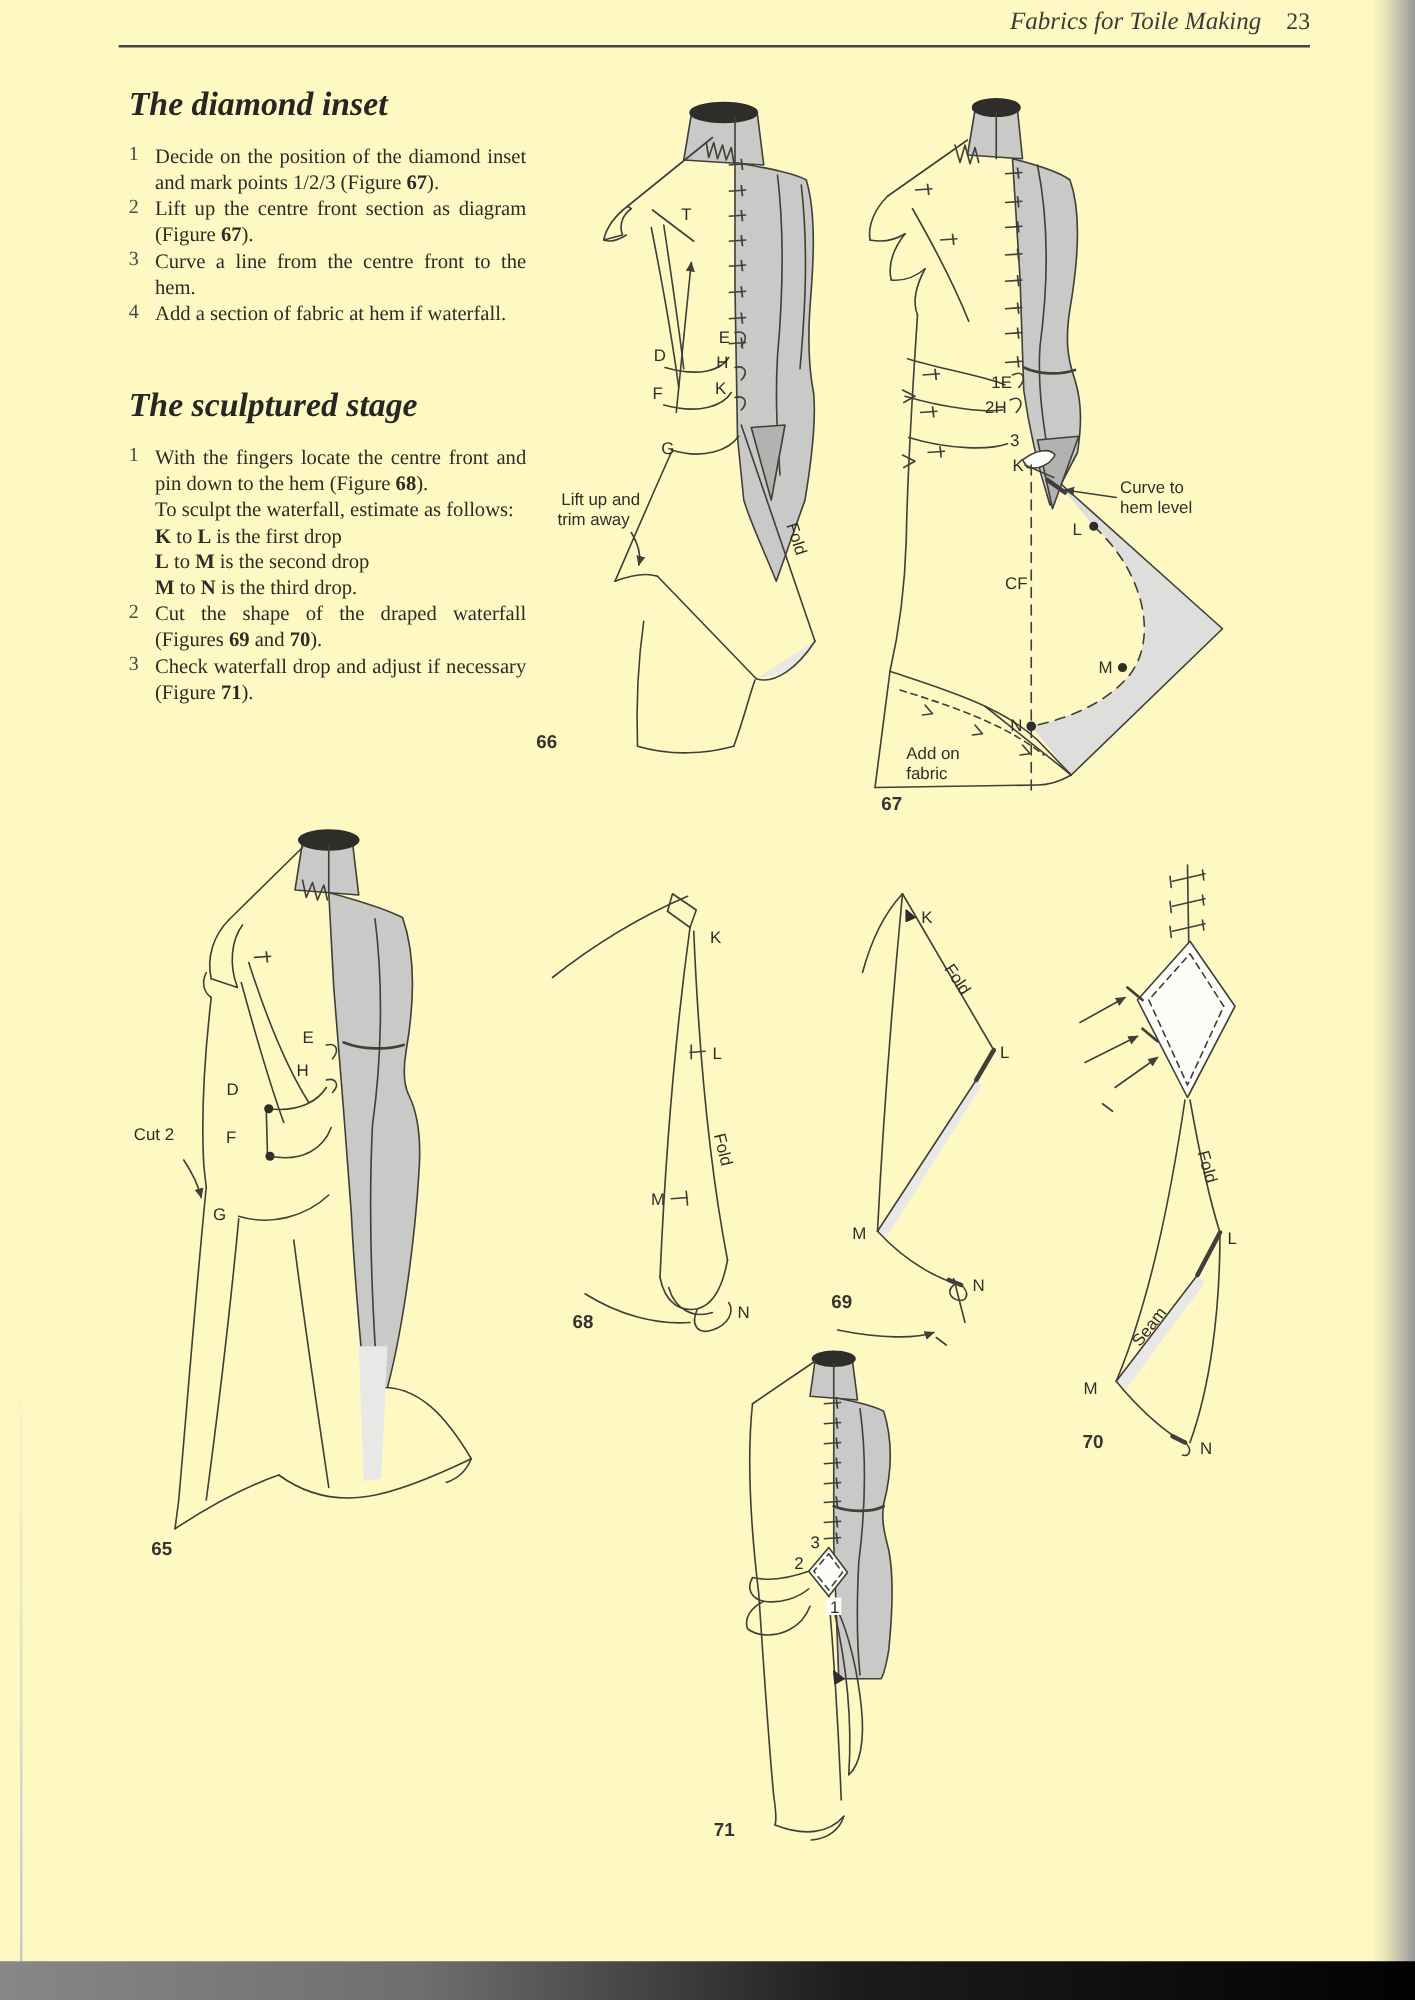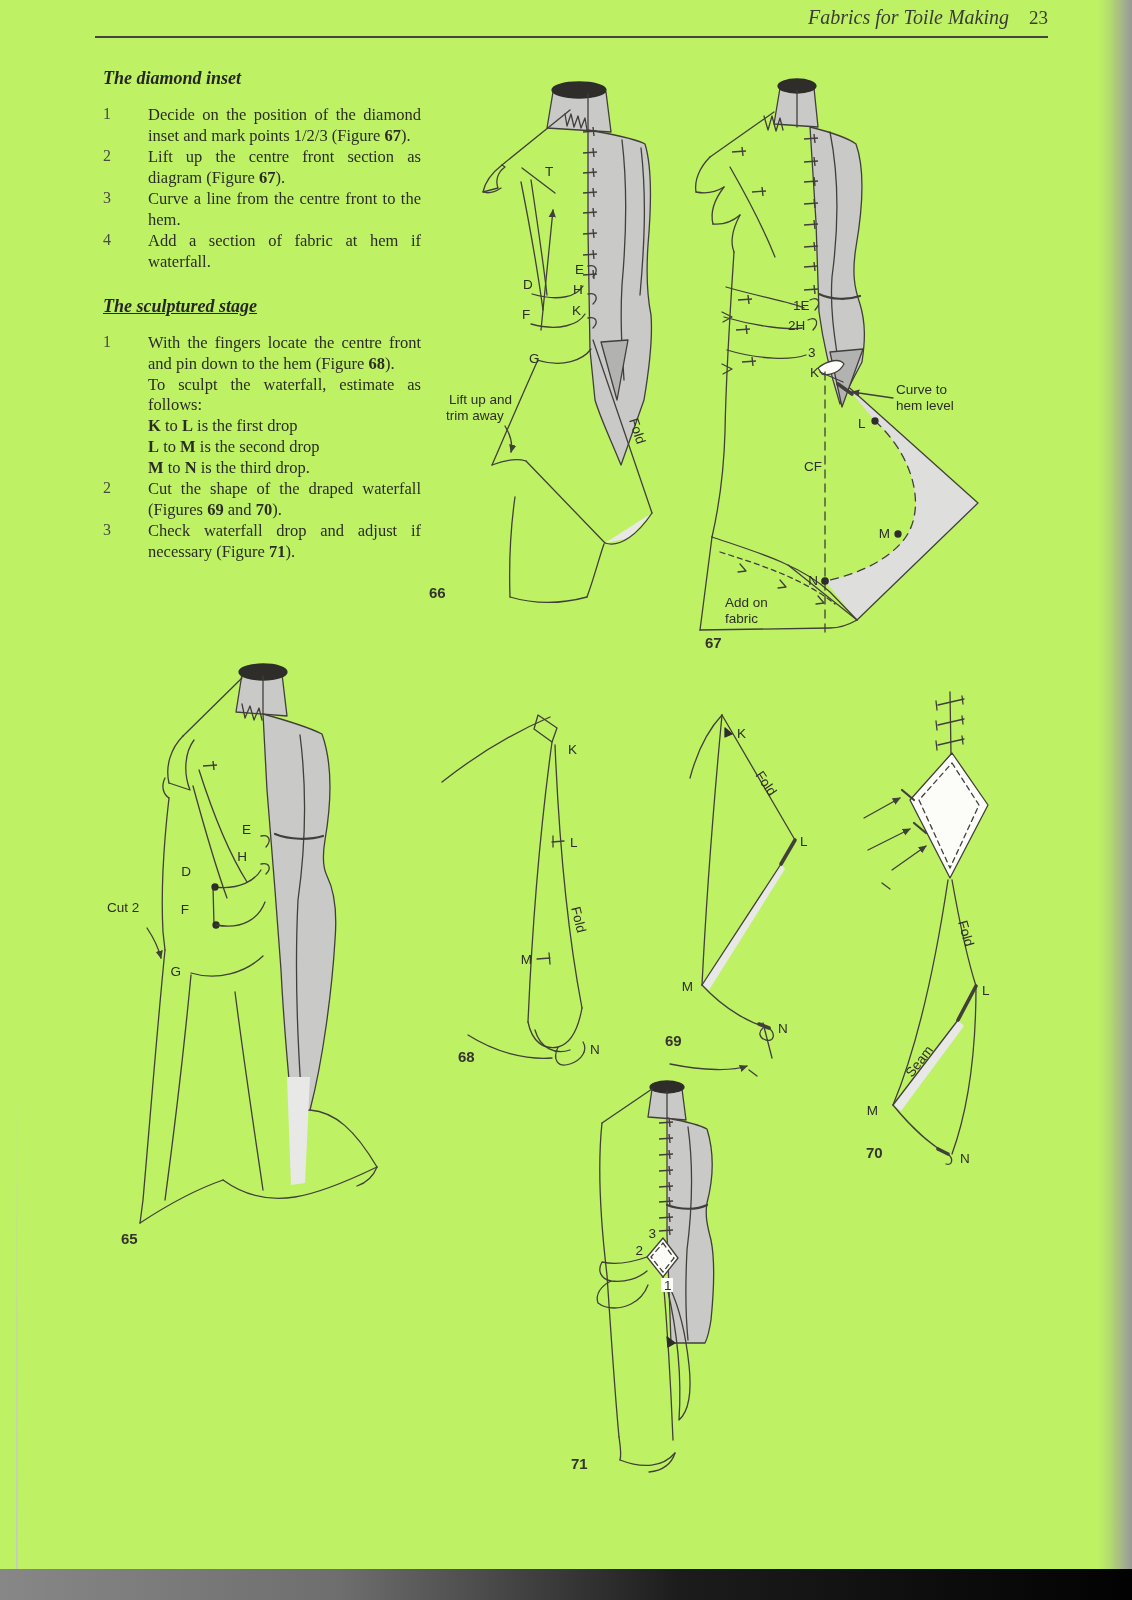--- a/index.html
+++ b/index.html
@@ -1,29 +1,29 @@
 <!DOCTYPE html>
 <html><head>
 <meta charset="utf-8">
 <style>
   html,body{margin:0;padding:0;background:#777;}
-  .page{position:relative;width:1132px;height:1600px;background:#bef264;overflow:hidden;
+  .page{position:relative;width:1132px;height:1600px;background:#fef9c3;overflow:hidden;
         font-family:"Liberation Serif",serif;color:#2e2e2a;}
   
   .header{position:absolute;top:6px;right:84px;white-space:nowrap;
           font-style:italic;font-size:20px;color:#3b3b37;}
   .h-page{font-style:normal;margin-left:20px;font-size:19px;}
   .rule{position:absolute;left:95px;top:36px;width:953px;height:2px;background:#45443f;}
   
   .textcol{position:absolute;left:103px;top:68px;width:318px;}
-  .sec-heading{font-style:italic;font-weight:bold;font-size:18px;margin:0 0 16px 0;color:#262622;}
-  .sec-heading.second{margin-top:23px;text-decoration:underline;}
+  .sec-heading{font-style:italic;font-weight:bold;font-size:27px;margin:0 0 16px 0;color:#262622;}
+  .sec-heading.second{margin-top:47px;}
   .item{display:flex;margin:0;}
   .item .num{width:21px;flex:0 0 21px;font-size:16px;color:#4a4a45;}
-  .item .body{flex:1;text-align:justify;font-size:16.5px;line-height:1.27;color:#2c2c27;margin-left:24px;}
+  .item .body{flex:1;text-align:justify;font-size:16.5px;line-height:1.27;color:#2c2c27;}
   .item .body b{font-weight:700;}
   
   svg.fig{position:absolute;overflow:visible;}
   svg.fig path, svg.fig line, svg.fig polyline, svg.fig polygon, svg.fig ellipse, svg.fig circle
       {fill:none;stroke:#413f3a;stroke-width:1.3;stroke-linecap:round;stroke-linejoin:round;}
   svg.fig .fill-shade{fill:#c9c9c7;stroke:#413f3a;}
   svg.fig .fill-shade2{fill:#b2b2b0;stroke:#413f3a;}
   svg.fig .fill-light{fill:#dededc;stroke:none;}
   svg.fig .fill-soft{fill:#e8e8e6;stroke:none;}
   svg.fig .fill-dark{fill:#2e2d2a;stroke:#2e2d2a;}

